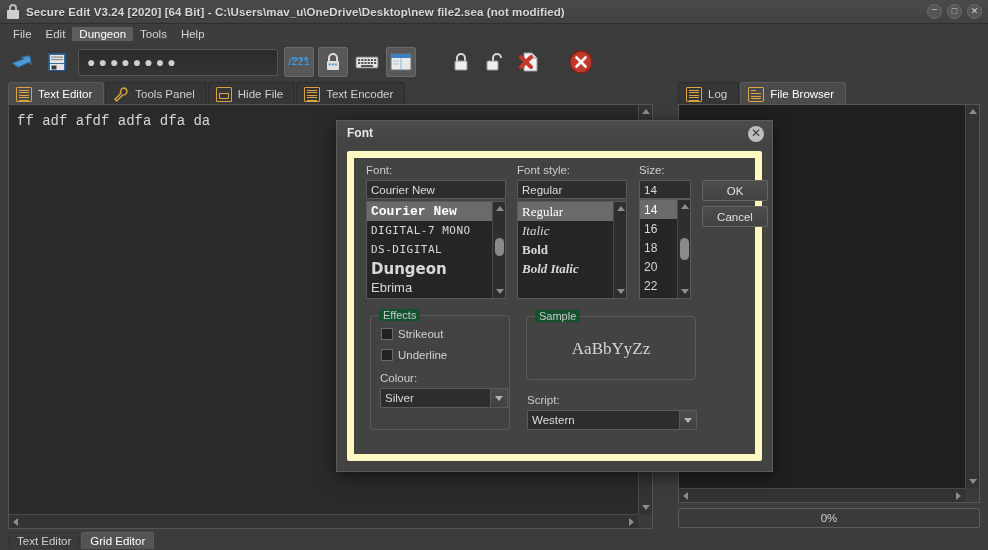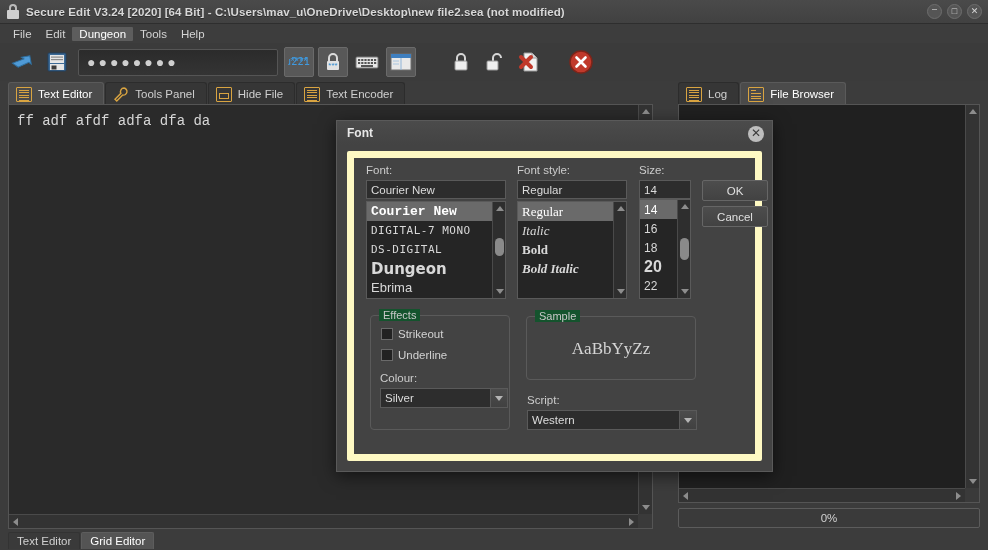--- a/index.html
+++ b/index.html
@@ -537,21 +537,21 @@
         </div>
       </div>
 
       <div class="fld-label" style="left:285px; top:6px;">Size:</div>
       <div class="txtbox" style="left:285px; top:22px; width:52px;">14</div>
 
       <div class="listbox" style="left:285px; top:41px; width:52px; height:100px;">
         <div class="lb-item sel" style="font-size:12px;">14</div>
         <div class="lb-item" style="font-size:12px;">16</div>
         <div class="lb-item" style="font-size:12px;">18</div>
-        <div class="lb-item" style="font-size:16px;font-weight:bold;">20</div>
+        <div class="lb-item" style="font-size:12px;">20</div>
         <div class="lb-item" style="font-size:12px;">22</div>
         <div class="lb-item" style="font-size:12px;">24</div>
 
         <div class="lb-scroll">
           <span class="arrow arr-up" style="left:2.5px;top:4px;"></span>
           <span class="arrow arr-down" style="left:2.5px;bottom:4px;"></span>
           <span class="lb-thumb" style="top:38px;height:22px;"></span>
         </div>
       </div>
 

